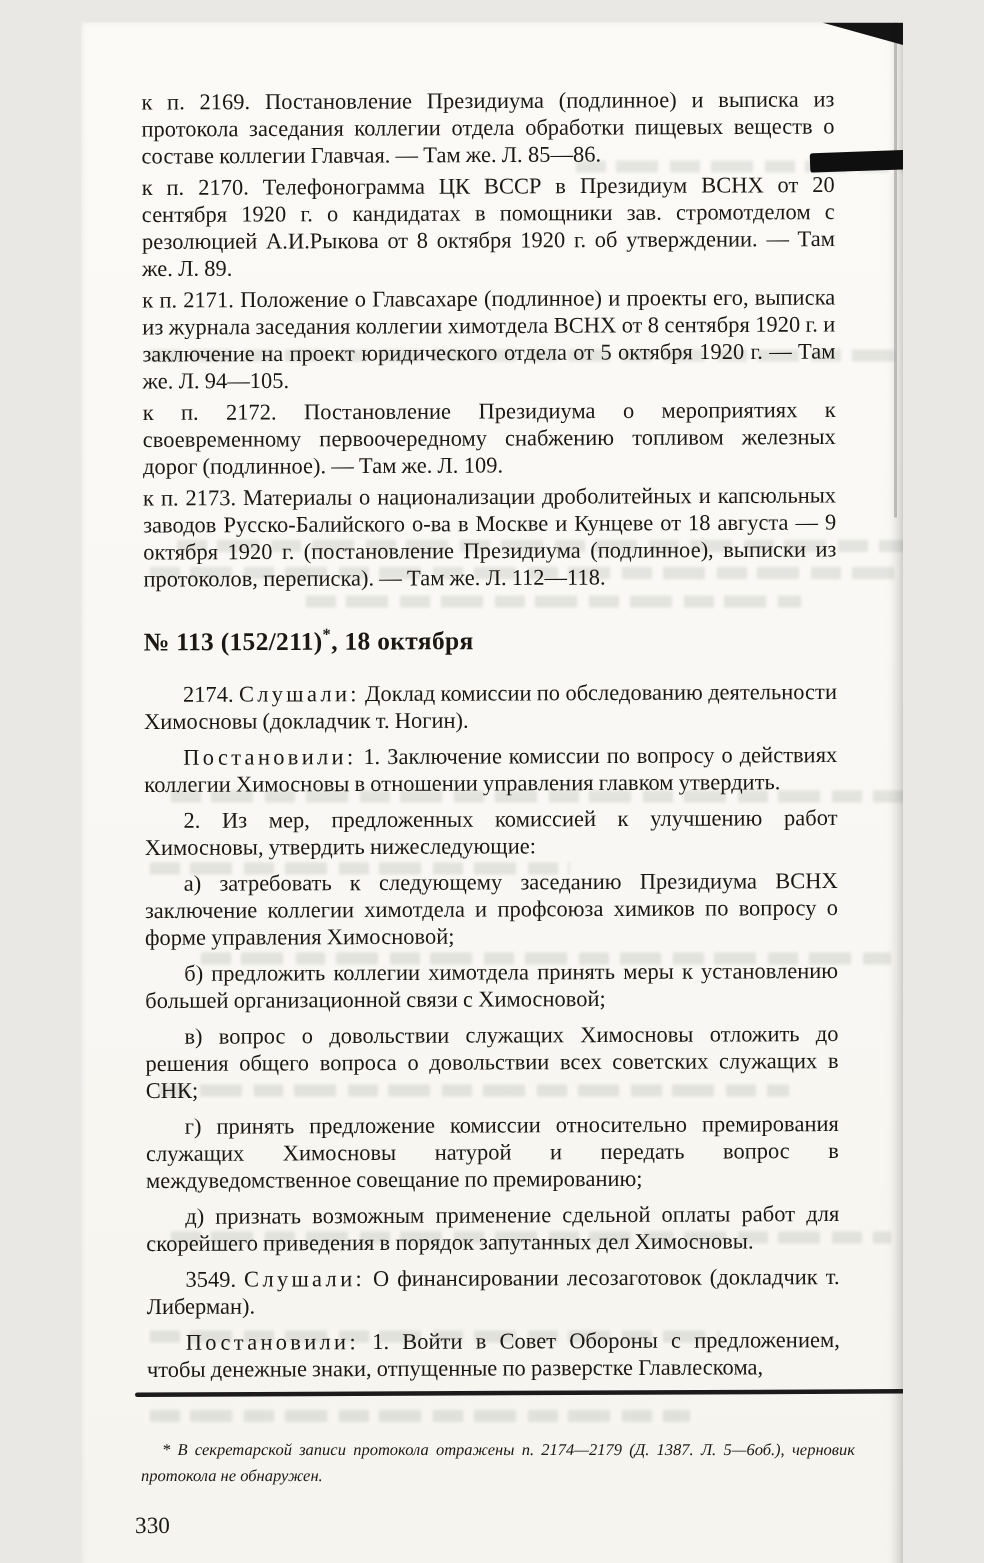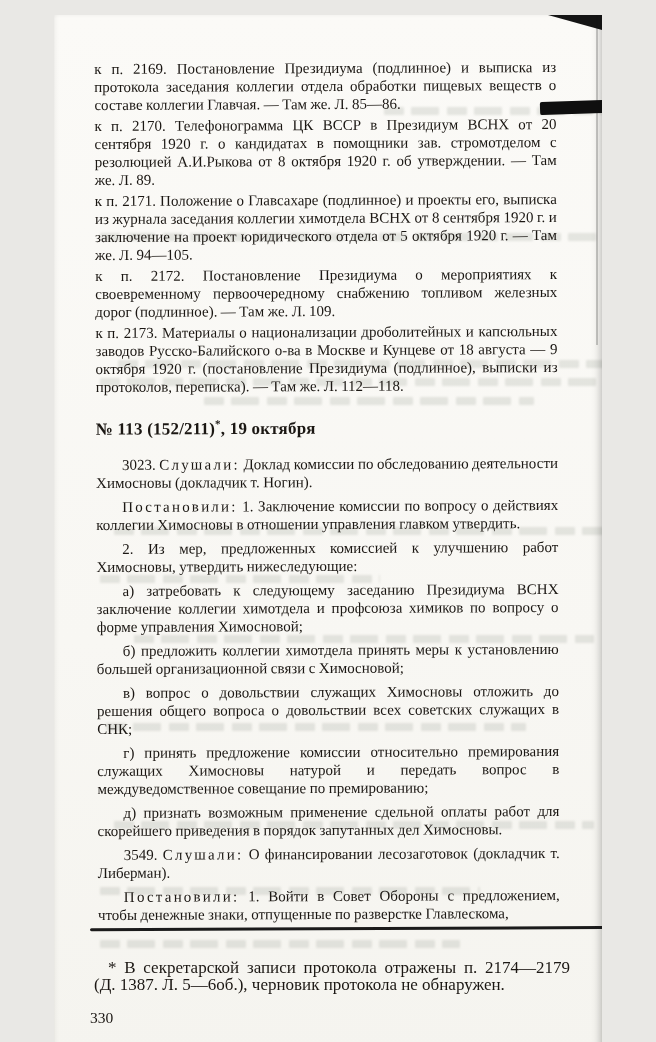--- a/index.html
+++ b/index.html
@@ -58,25 +58,26 @@
     top: 912px; left: 36px;
     width: 586px; height: 3px;
     background: #1b1b1b;
     border-radius: 2px;
     transform: rotate(-0.25deg);
     z-index: 2;
   }
   .footnote {
     position: absolute;
     top: 944px; left: 40px; right: 32px;
-    font-size: 17px;
+    font-size: 11px;
     line-height: 17px;
     text-align: justify;
     text-indent: 14px;
     z-index: 2;
+    font-style: italic;
   }
   .pagenum {
     position: absolute;
     top: 994px; left: 36px;
     font-size: 15.5px;
     z-index: 2;
   }
   
   .bleed {
     position: absolute;
@@ -133,24 +134,24 @@
     <div class="content">
 
       <div>
         <p class="entry">к п. 2169. Постановление Президиума (подлинное) и выписка из протокола заседания коллегии отдела обработки пищевых веществ о составе коллегии Главчая. — Там же. Л. 85—86.</p>
         <p class="entry">к п. 2170. Телефонограмма ЦК ВССР в Президиум ВСНХ от 20 сентября 1920 г. о кандидатах в помощники зав. стромотделом с резолюцией А.И.Рыкова от 8 октября 1920 г. об утверждении. — Там же. Л. 89.</p>
         <p class="entry">к п. 2171. Положение о Главсахаре (подлинное) и проекты его, выписка из журнала заседания коллегии химотдела ВСНХ от 8 сентября 1920 г. и заключение на проект юридического отдела от 5 октября 1920 г. — Там же. Л. 94—105.</p>
         <p class="entry">к п. 2172. Постановление Президиума о мероприятиях к своевременному первоочередному снабжению топливом железных дорог (подлинное). — Там же. Л. 109.</p>
         <p class="entry">к п. 2173. Материалы о национализации дроболитейных и капсюльных заводов Русско-Балийского о-ва в Москве и Кунцеве от 18 августа — 9 октября 1920 г. (постановление Президиума (подлинное), выписки из протоколов, переписка). — Там же. Л. 112—118.</p>
       </div>
 
-      <h2 class="heading"><span>№ 113 (152/211)</span><sup>*</sup><span>, 19 октября</span></h2>
+      <h2 class="heading"><span>№ 113 (152/211)</span><sup>*</sup><span>, 18 октября</span></h2>
 
       <div>
-        <p class="mp"><span>3023.</span> <span class="sp">Слушали:</span> <span>Доклад комиссии по обследованию деятельности Химосновы (докладчик т. Ногин).</span></p>
+        <p class="mp"><span>2174.</span> <span class="sp">Слушали:</span> <span>Доклад комиссии по обследованию деятельности Химосновы (докладчик т. Ногин).</span></p>
         <p class="mp"><span class="sp">Постановили:</span> <span>1. Заключение комиссии по вопросу о действиях коллегии Химосновы в отношении управления главком утвердить.</span></p>
         <p class="mp">2. Из мер, предложенных комиссией к улучшению работ Химосновы, утвердить нижеследующие:</p>
         <p class="mp">а) затребовать к следующему заседанию Президиума ВСНХ заключение коллегии химотдела и профсоюза химиков по вопросу о форме управления Химосновой;</p>
         <p class="mp">б) предложить коллегии химотдела принять меры к установлению большей организационной связи с Химосновой;</p>
         <p class="mp">в) вопрос о довольствии служащих Химосновы отложить до решения общего вопроса о довольствии всех советских служащих в СНК;</p>
         <p class="mp">г) принять предложение комиссии относительно премирования служащих Химосновы натурой и передать вопрос в междуведомственное совещание по премированию;</p>
         <p class="mp">д) признать возможным применение сдельной оплаты работ для скорейшего приведения в порядок запутанных дел Химосновы.</p>
         <p class="mp"><span>3549.</span> <span class="sp">Слушали:</span> <span>О финансировании лесозаготовок (докладчик т. Либерман).</span></p>
         <p class="mp"><span class="sp">Постановили:</span> <span>1. Войти в Совет Обороны с предложением, чтобы денежные знаки, отпущенные по разверстке Главлескома,</span></p>
       </div>

